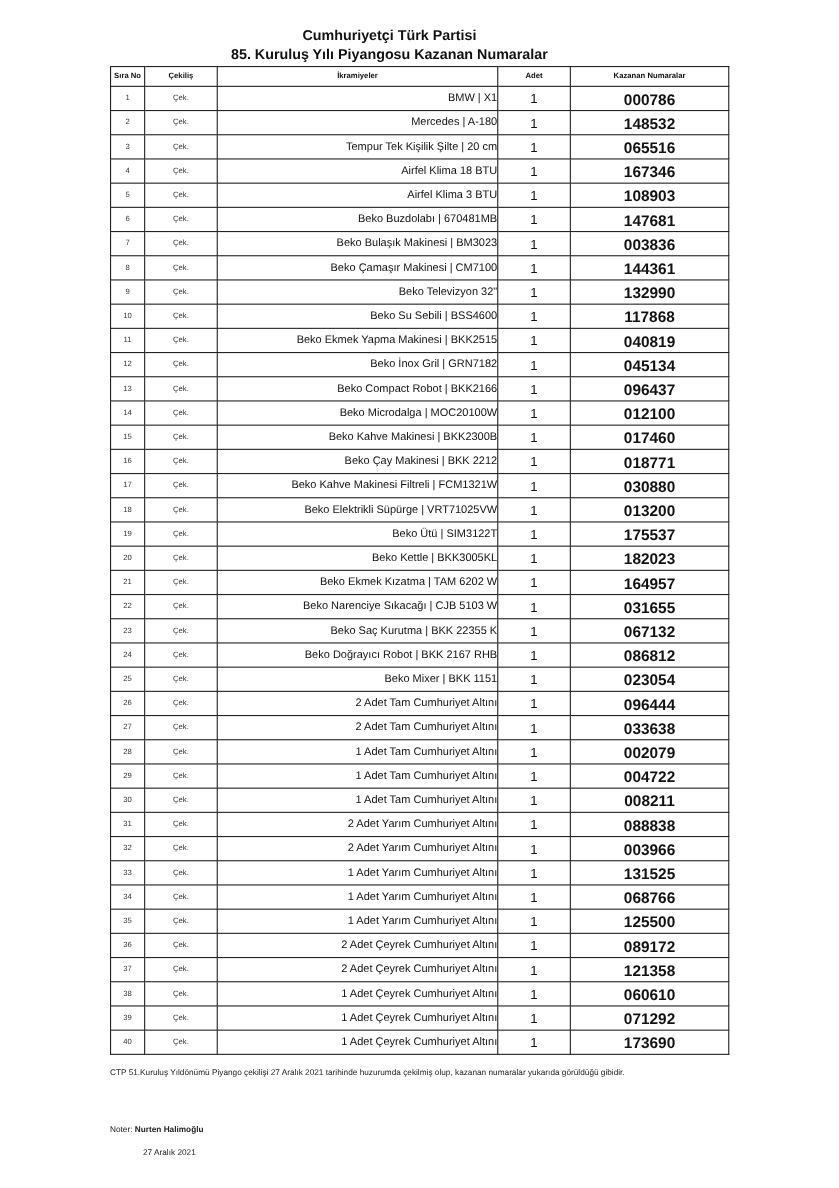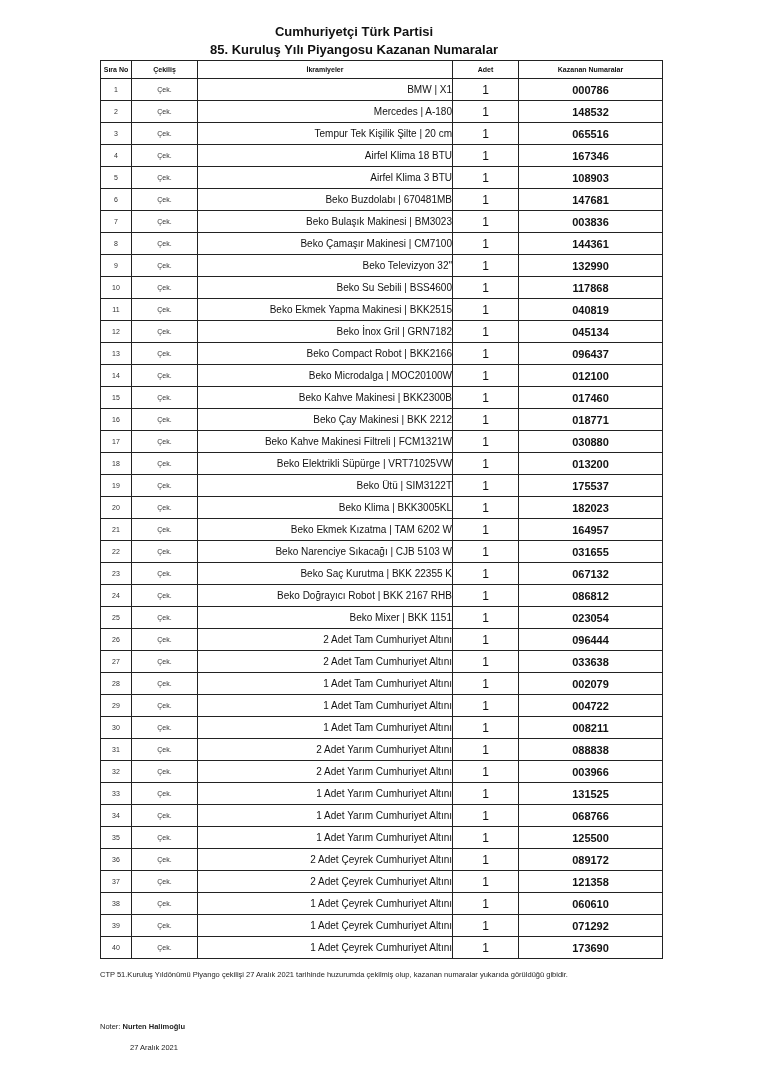--- a/index.html
+++ b/index.html
@@ -11,21 +11,21 @@
   table.winners { position: absolute; left: 100px; top: 60px; width: 562px;
                   border-collapse: collapse; table-layout: fixed; }
   table.winners th, table.winners td { border: 1.5px solid #222; padding: 0; height: 21px; }
   table.winners th { height: 17px; font-size: 7px; font-weight: bold; text-align: center; }
   col.c-no { width: 31px; } col.c-cek { width: 66px; } col.c-prize { width: 255px; }
   col.c-adet { width: 66px; } col.c-num { width: 144px; }
   td.no { font-size: 7px; text-align: center; color: #333; }
   td.cek { font-size: 7px; text-align: center; color: #333; }
   td.prize { font-size: 10px; padding-left: 2px; white-space: nowrap; overflow: hidden; text-align: right; }
   td.adet { font-size: 12px; text-align: center; }
-  td.num { font-size: 11px; font-weight: bold; text-align: center; }
+  td.num { font-size: 14px; font-weight: bold; text-align: center; }
   .footer { position: absolute; font-size: 7.5px; color: #222; }
   .footer.note { left: 100px; top: 970px; }
   .footer.noter { left: 100px; top: 1022px; }
   .footer.noter b { font-weight: bold; margin-top: 27px; }
   .footer.date { left: 130px; top: 1043px; }
 </style>
 </head>
 <body>
 
 <div class="title t1">Cumhuriyetçi Türk Partisi</div>
@@ -178,21 +178,21 @@
       <tr>
         <td class="no">19</td>
         <td class="cek">Çek.</td>
         <td class="prize">Beko Ütü | SIM3122T</td>
         <td class="adet">1</td>
         <td class="num">175537</td>
       </tr>
       <tr>
         <td class="no">20</td>
         <td class="cek">Çek.</td>
-        <td class="prize">Beko Klima | BKK3005KL</td>
+        <td class="prize">Beko Kettle | BKK3005KL</td>
         <td class="adet">1</td>
         <td class="num">182023</td>
       </tr>
       <tr>
         <td class="no">21</td>
         <td class="cek">Çek.</td>
         <td class="prize">Beko Ekmek Kızatma | TAM 6202 W</td>
         <td class="adet">1</td>
         <td class="num">164957</td>
       </tr>

